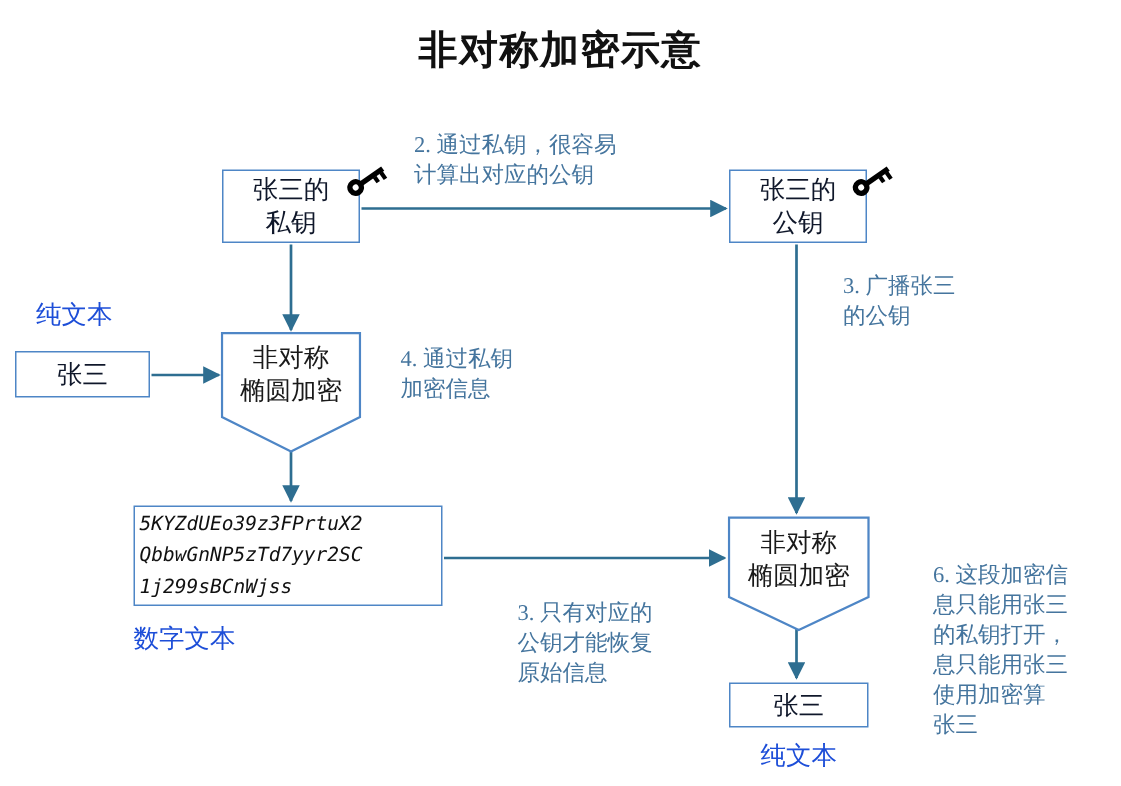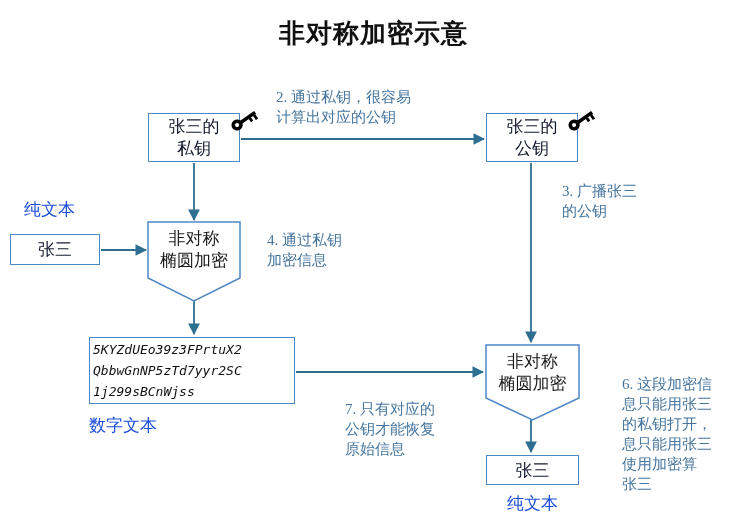--- a/index.html
+++ b/index.html
@@ -133,21 +133,21 @@
     <span class="ln">3. 广播张三</span>
     <span class="ln">的公钥</span>
   </div>
 
   <div class="ann" style="left:267px;top:230px;">
     <span class="ln">4. 通过私钥</span>
     <span class="ln">加密信息</span>
   </div>
 
   <div class="ann" style="left:345px;top:399px;">
-    <span class="ln">7. 只有对应的</span>
+    <span class="ln">3. 只有对应的</span>
     <span class="ln">公钥才能恢复</span>
     <span class="ln">原始信息</span>
   </div>
 
   <div class="ann" style="left:593px;top:374px;margin-left:29px;">
     <span class="ln">6. 这段加密信</span>
     <span class="ln">息只能用张三</span>
     <span class="ln">的私钥打开，</span>
     <span class="ln">息只能用张三</span>
     <span class="ln">使用加密算</span>

